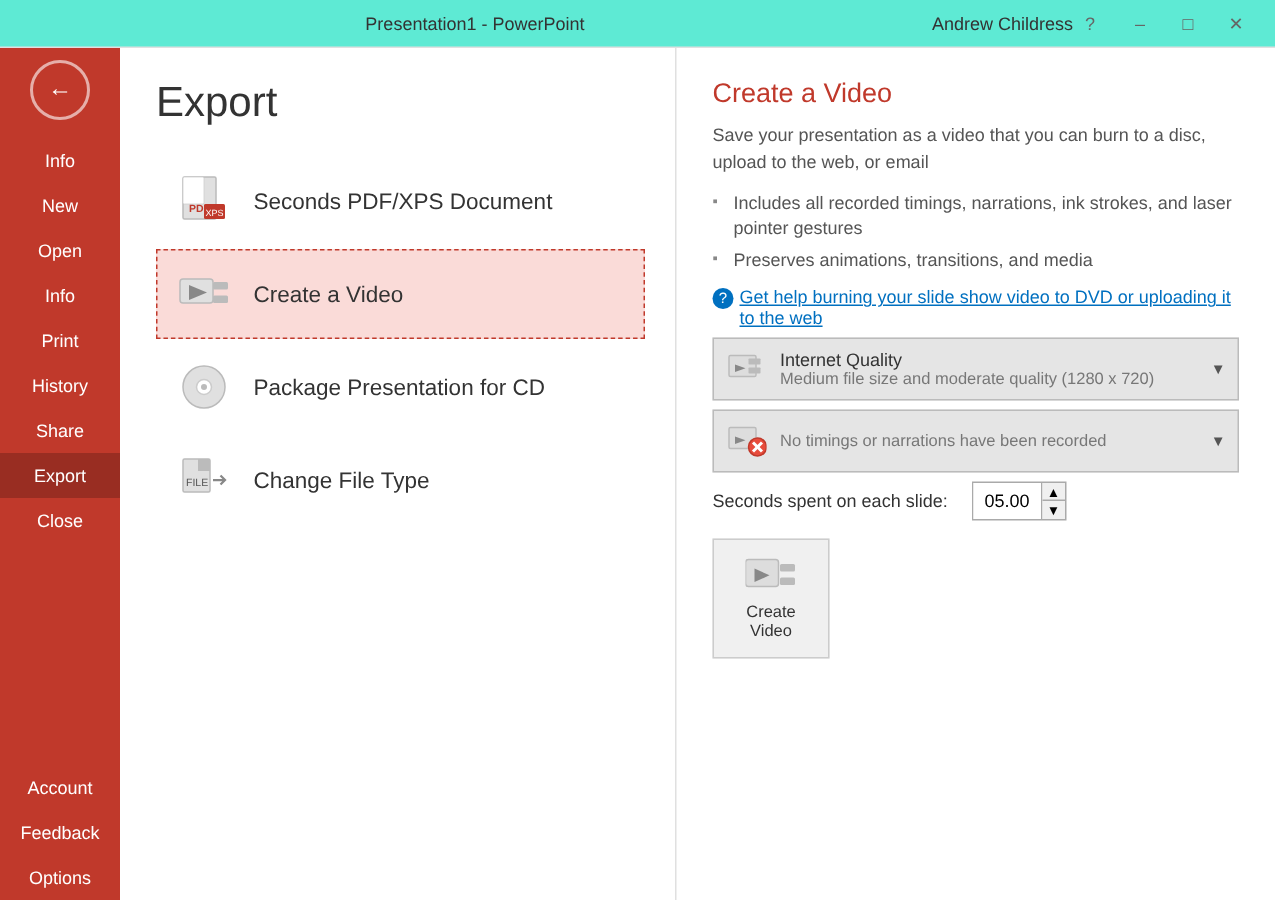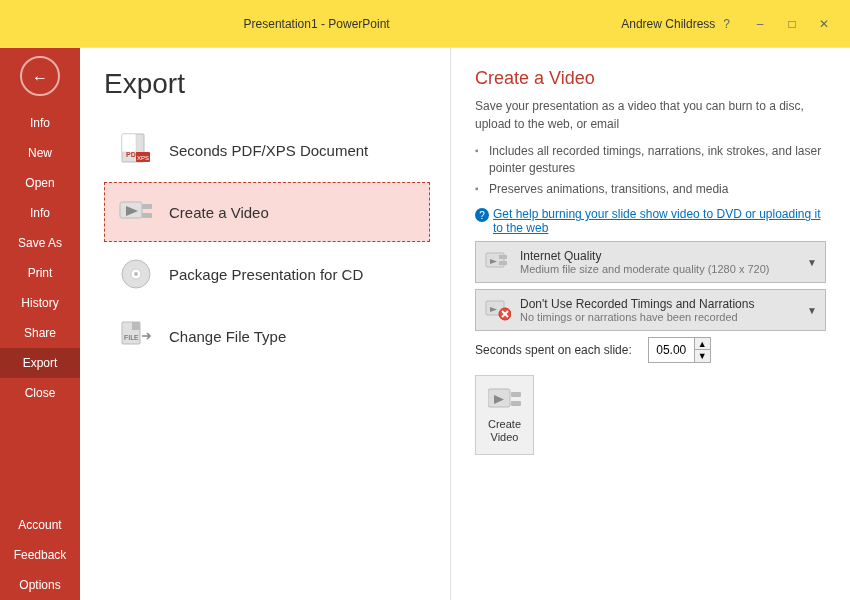--- a/index.html
+++ b/index.html
@@ -1,21 +1,21 @@
 <!DOCTYPE html>
 <html><head>
   <meta charset="utf-8">
   <style>
     * { margin: 0; padding: 0; box-sizing: border-box; }
     body { width: 850px; height: 600px; font-family: 'Segoe UI', Arial, sans-serif; overflow: hidden; background: #fff; display: flex; flex-direction: column; }
 
     
     .titlebar {
-      height: 48px;
-      background: #fde047;
+      height: 32px;
+      background: #5eead4;
       display: flex;
       align-items: center;
       justify-content: space-between;
       padding: 0 12px;
       border-bottom: 1px solid #e0e0e0;
       flex-shrink: 0;
     }
     .titlebar-title { font-size: 12px; color: #333; flex: 1; text-align: center; }
     .titlebar-controls { display: flex; gap: 4px; }
     .titlebar-btn { width: 28px; height: 22px; background: none; border: none; cursor: pointer; font-size: 12px; color: #666; display: flex; align-items: center; justify-content: center; }
@@ -111,21 +111,21 @@
     .dropdown-text { flex: 1; }
     .dropdown-main { font-size: 12px; color: #333; font-weight: 500; }
     .dropdown-sub { font-size: 11px; color: #777; }
     .dropdown-arrow { font-size: 10px; color: #555; }
 
     
     .seconds-row { display: flex; align-items: center; gap: 16px; margin-bottom: 12px; font-size: 12px; color: #333; }
 
     
     .create-video-btn {
-      width: 59px;
+      width: 78px;
       height: 80px;
       border: 1px solid #ccc;
       background: #f0f0f0;
       cursor: pointer;
       display: flex;
       flex-direction: column;
       align-items: center;
       justify-content: center;
       gap: 4px;
       padding: 8px 4px;
@@ -159,23 +159,20 @@
     <div class="sidebar-item">
         <span>New</span>
       </div>
     <div class="sidebar-item">
         <span>Open</span>
       </div>
     <div class="sidebar-item">
         <span>Info</span>
       </div>
     <div class="sidebar-item">
-        <span>Save As</span>
-      </div>
-    <div class="sidebar-item">
         <span>Print</span>
       </div>
     <div class="sidebar-item">
         <span>History</span>
       </div>
     <div class="sidebar-item">
         <span>Share</span>
       </div>
     <div class="sidebar-item active">
         <span>Export</span>
@@ -282,21 +279,20 @@
         <div class="dropdown-icon">
           <svg width="26" height="26" viewBox="0 0 26 26">
             <rect x="1" y="4" width="18" height="14" rx="1" fill="#ddd" stroke="#bbb" stroke-width="1"></rect>
             <polygon points="5,10 5,15 12,12.5" fill="#888"></polygon>
             <circle cx="20" cy="17" r="6" fill="#e74c3c" stroke="#c0392b" stroke-width="1"></circle>
             <line x1="17" y1="14" x2="23" y2="20" stroke="#fff" stroke-width="2"></line>
             <line x1="23" y1="14" x2="17" y2="20" stroke="#fff" stroke-width="2"></line>
           </svg>
         </div>
         <div class="dropdown-text">
-          <div class="dropdown-main">Don't Use Recorded Timings and Narrations</div>
           <div class="dropdown-sub">No timings or narrations have been recorded</div>
         </div>
         <div class="dropdown-arrow">▼</div>
       </div>
 
       <div class="seconds-row">
         <span>Seconds spent on each slide:</span>
         <div style="display:flex; align-items:stretch; border: 1px solid #aaa;">
           <input type="text" value="05.00" style="width: 45px; border: none; text-align: center; font-size: 12px; outline: none; padding: 2px 4px;">
           <div style="display:flex; flex-direction:column; border-left:1px solid #aaa;">

